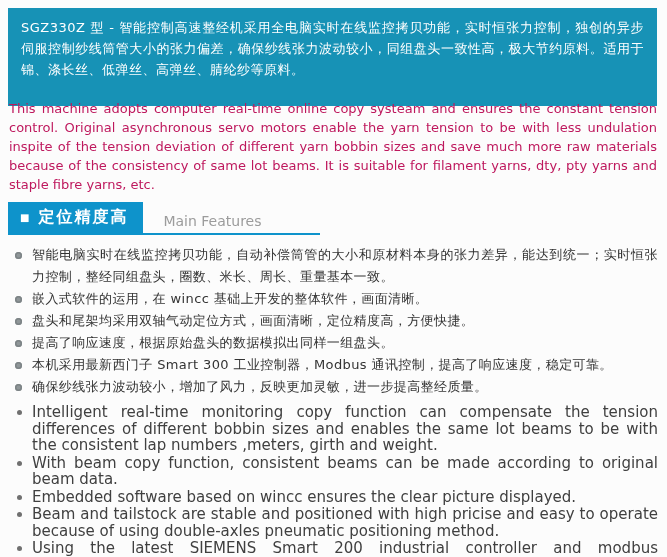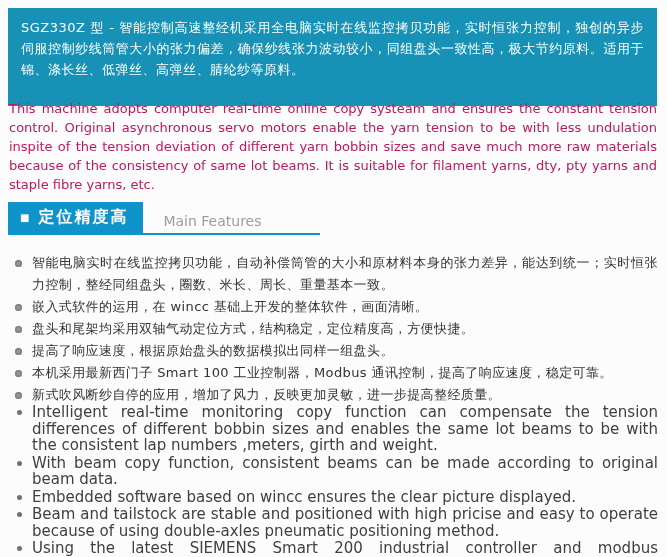--- a/index.html
+++ b/index.html
@@ -90,21 +90,21 @@
     position: relative;
     padding-left: 24px;
     text-align: justify;
   }
   .dot {
     position: absolute;
     border-radius: 50%;
     display: block;
   }
   ul.zh {
-    top: 252px;
+    top: 244px;
     width: 650px;
     color: #333333;
     font-size: 13px;
     line-height: 22px;
   }
   ul.zh li { letter-spacing: 0.4px; }
   ul.zh .dot {
     left: 7px; top: 8px;
     width: 7px; height: 7px;
     background: #8f9698;
@@ -150,36 +150,36 @@
         <span class="txt">智能电脑实时在线监控拷贝功能，自动补偿筒管的大小和原材料本身的张力差异，能达到统一；实时恒张力控制，整经同组盘头，圈数、米长、周长、重量基本一致。</span>
       </li>
 
       <li class="feature-item">
         <span class="dot"></span>
         <span class="txt">嵌入式软件的运用，在 wincc 基础上开发的整体软件，画面清晰。</span>
       </li>
 
       <li class="feature-item">
         <span class="dot"></span>
-        <span class="txt">盘头和尾架均采用双轴气动定位方式，结构稳定，定位精度高，方便快捷。</span>
+        <span class="txt">盘头和尾架均采用双轴气动定位方式，画面清晰，定位精度高，方便快捷。</span>
       </li>
 
       <li class="feature-item">
         <span class="dot"></span>
         <span class="txt">提高了响应速度，根据原始盘头的数据模拟出同样一组盘头。</span>
       </li>
 
       <li class="feature-item">
         <span class="dot"></span>
-        <span class="txt">本机采用最新西门子 Smart 100 工业控制器，Modbus 通讯控制，提高了响应速度，稳定可靠。</span>
-      </li>
-
-      <li class="feature-item">
-        <span class="dot"></span>
-        <span class="txt">新式吹风断纱自停的应用，增加了风力，反映更加灵敏，进一步提高整经质量。</span>
+        <span class="txt">本机采用最新西门子 Smart 300 工业控制器，Modbus 通讯控制，提高了响应速度，稳定可靠。</span>
+      </li>
+
+      <li class="feature-item">
+        <span class="dot"></span>
+        <span class="txt">确保纱线张力波动较小，增加了风力，反映更加灵敏，进一步提高整经质量。</span>
       </li>
     </ul>
 
   <ul class="features en">
 
       <li class="feature-item">
         <span class="dot"></span>
         <span class="txt">Intelligent real-time monitoring copy function can compensate the tension differences of different bobbin sizes and enables the same lot beams to be with the consistent lap numbers ,meters, girth and weight.</span>
       </li>
 

